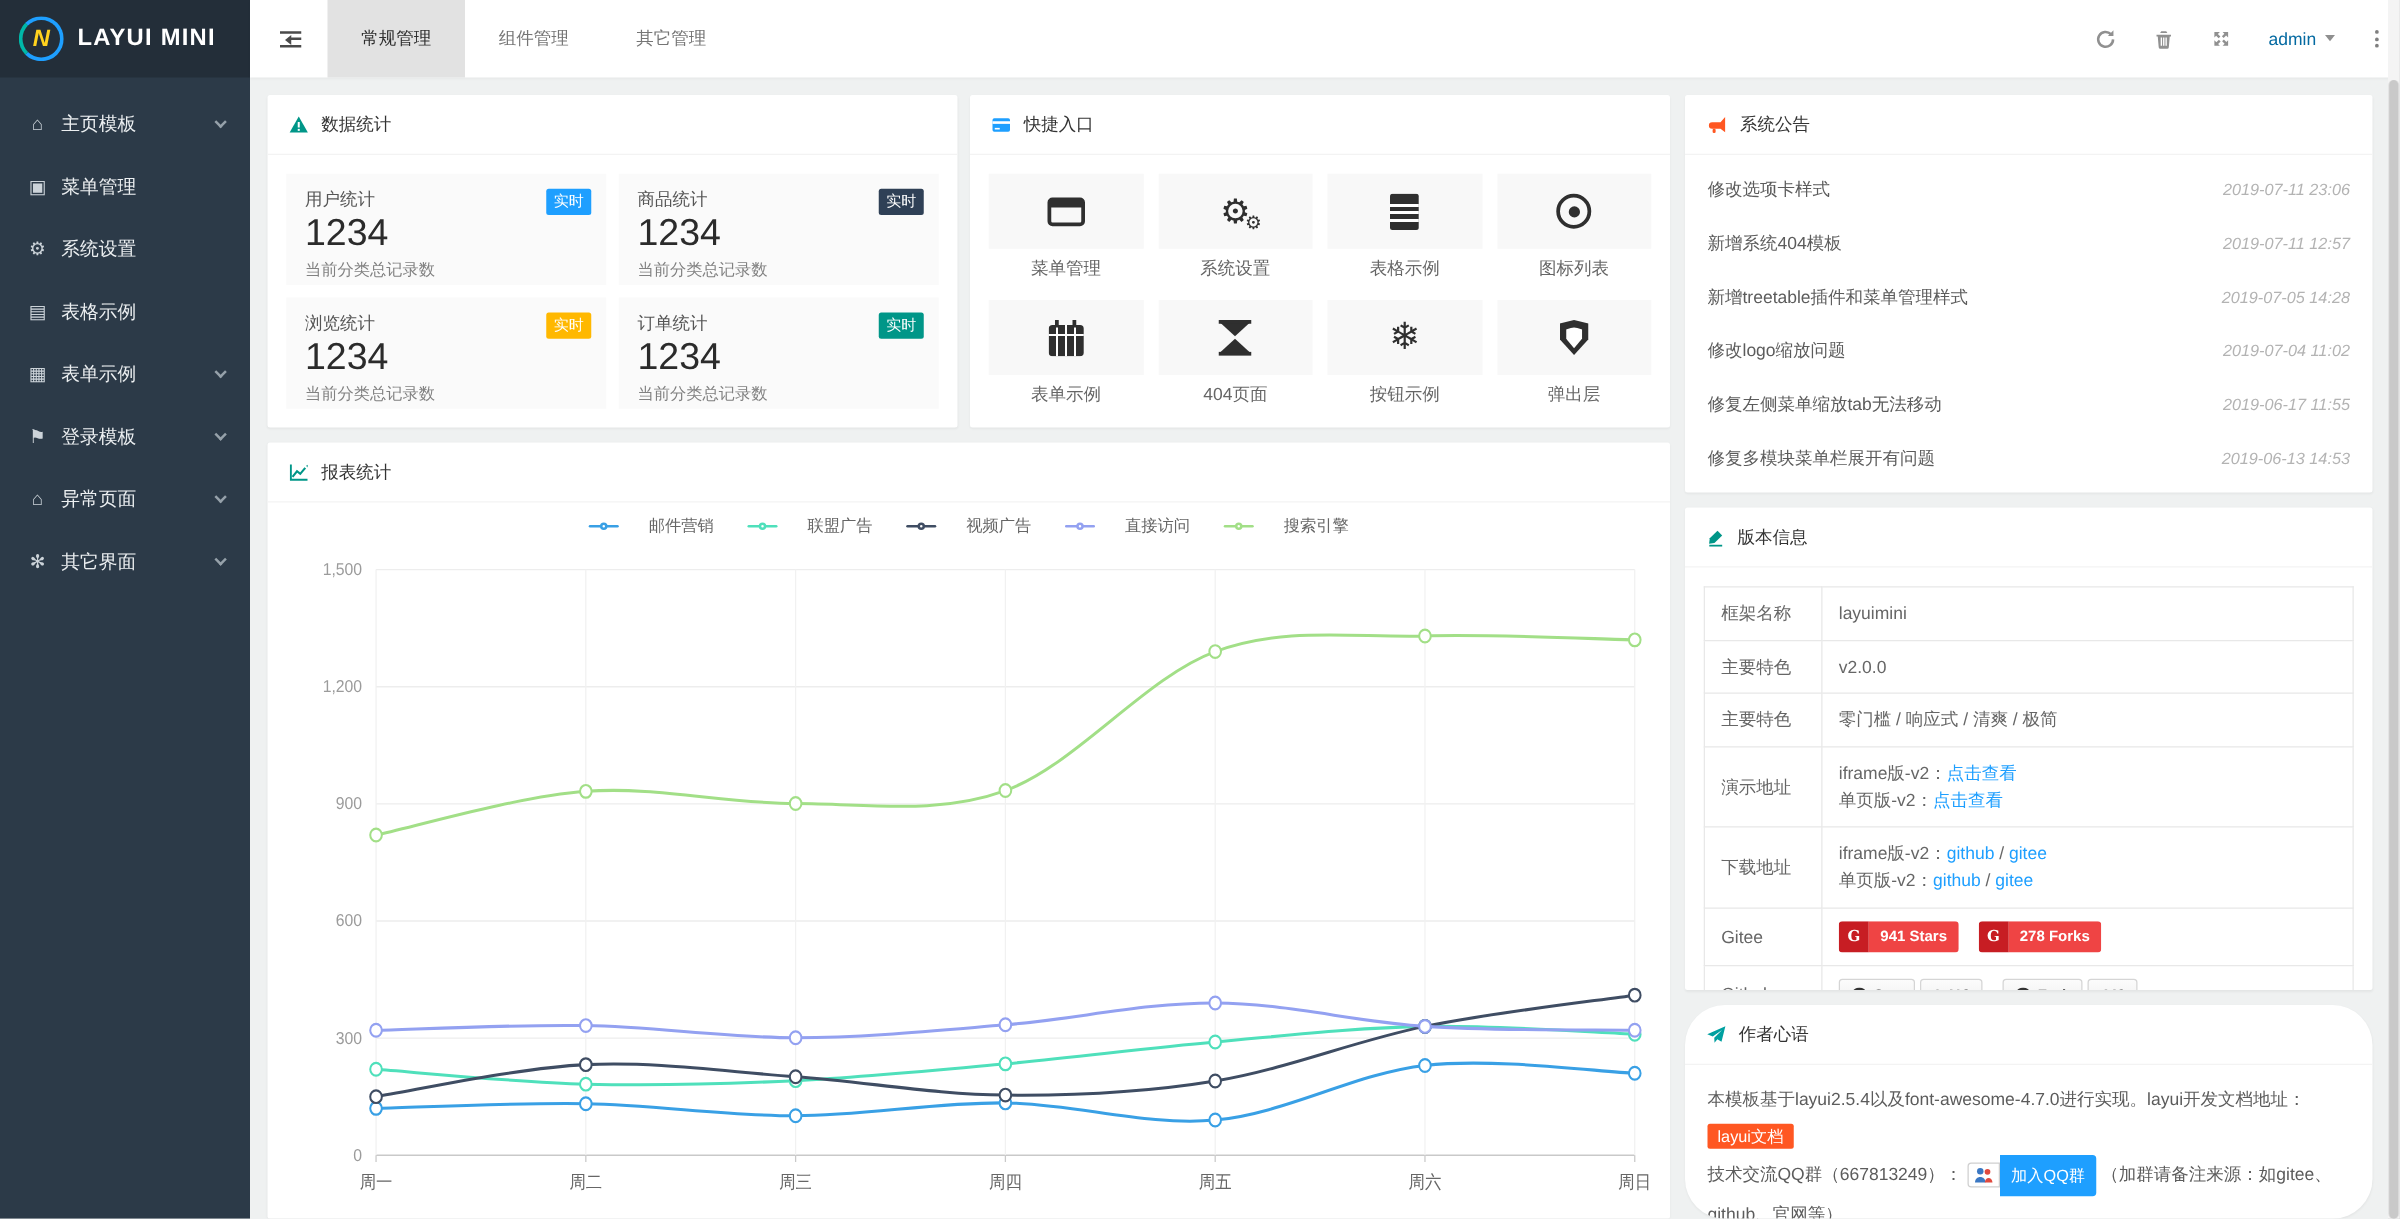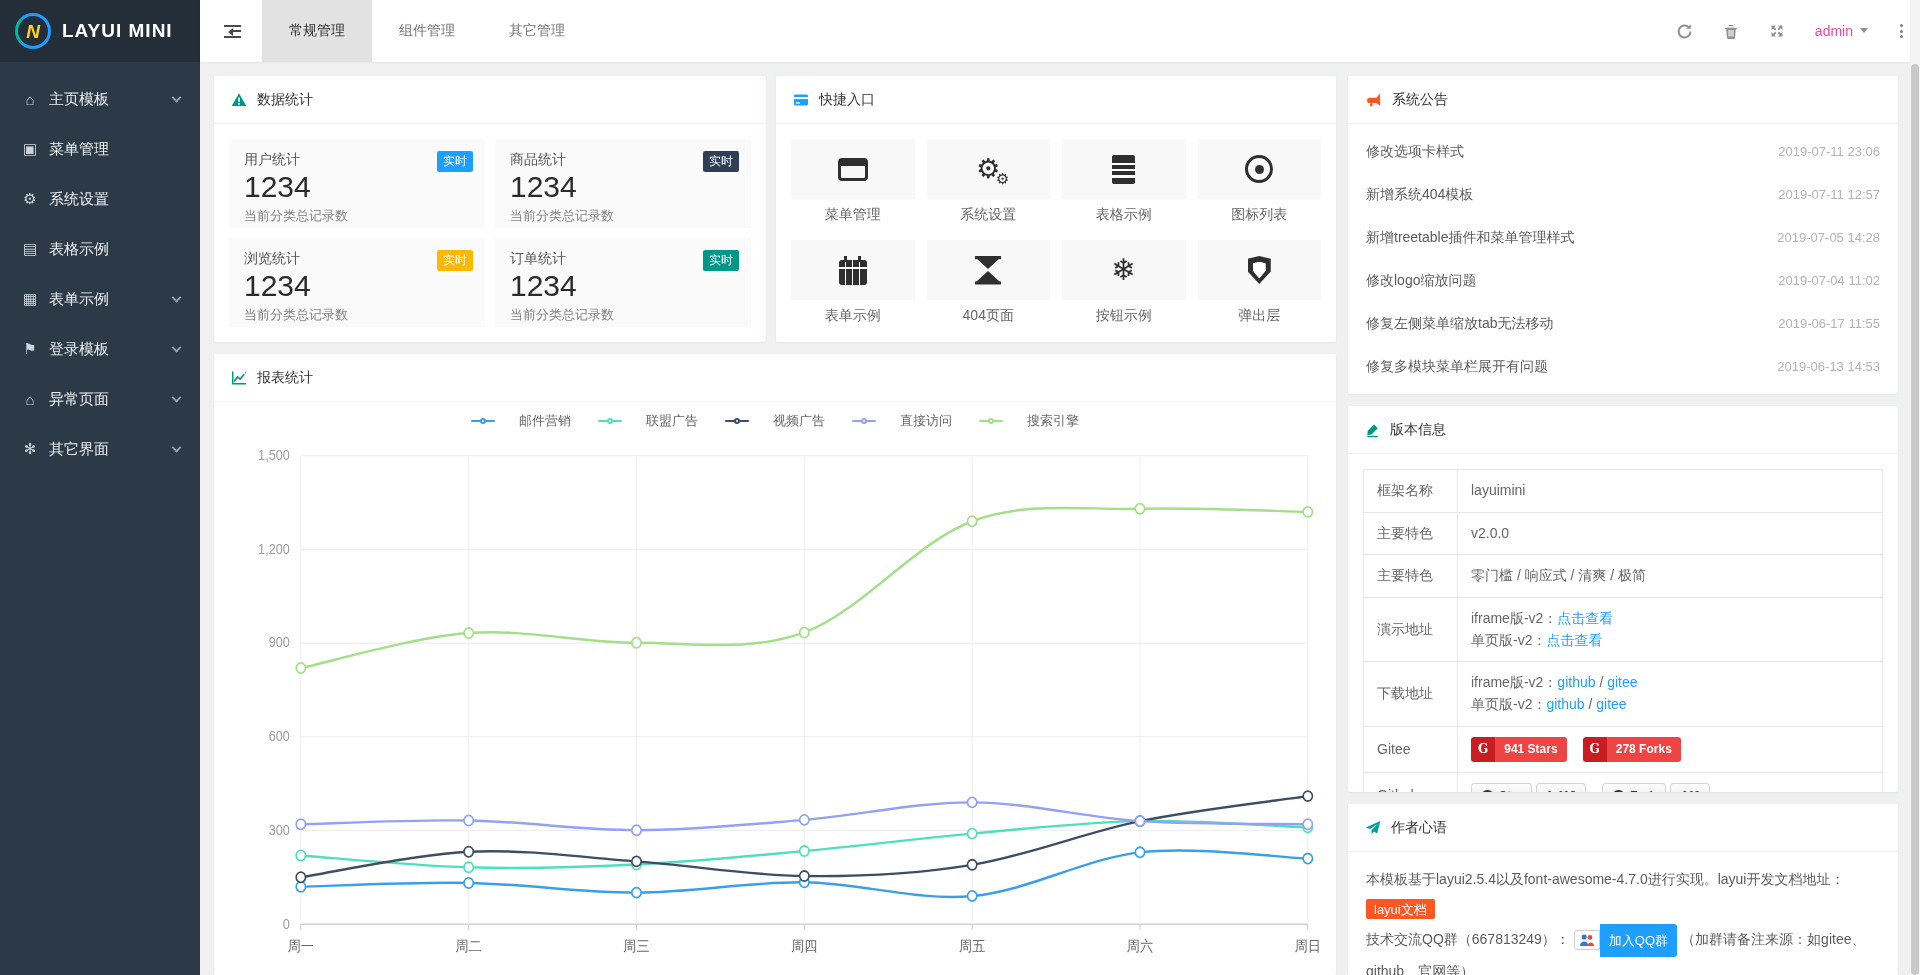--- a/index.html
+++ b/index.html
@@ -28,21 +28,21 @@
   .i-shrink i { position:absolute; right:0; height:2px; background:#4a4a4a; display:block; }
   .i-shrink i:nth-child(1){ top:0; width:17px; }
   .i-shrink i:nth-child(2){ top:5.5px; width:10px; }
   .i-shrink i:nth-child(3){ bottom:0; width:17px; }
   .i-shrink::before { content:""; position:absolute; left:0; top:3px; border:4px solid transparent; border-right:5px solid #4a4a4a; }
   .tabs { display:flex; height:100%; margin-left:8px; }
   .tab { padding:0 27px; display:flex; align-items:center; font-size:14px; color:#757575; cursor:pointer; white-space:nowrap; }
   .tab.active { background:#e2e2e2; color:#2f2f2f; }
   .header-right { margin-left:auto; display:flex; align-items:center; gap:30px; }
   .hicon { cursor:pointer; display:flex; align-items:center; }
-  .user { font-size:14px; color:#ec4899; display:flex; gap:7px; cursor:pointer; }
+  .user { font-size:14px; color:#0369a1; display:flex; gap:7px; cursor:pointer; }
   .caret { border:4px solid transparent; border-top:5px solid #8f8f8f; margin-top:5px; }
   .kebab { display:flex; flex-direction:column; gap:2.5px; cursor:pointer; padding:2px; }
   .kebab i { width:3px; height:3px; background:#7f7f7f; border-radius:50%; }
 
   
   .content { flex:1; display:flex; gap:12px; padding:14px 22px 0 14px; overflow:hidden; }
   .col-left { width:1122px; flex-shrink:0; display:flex; flex-direction:column; gap:12px; }
   .col-right { flex:1; display:flex; flex-direction:column; gap:12px; min-width:0; }
   .panel { background:#fff; border-radius:2px; box-shadow:0 1px 2px rgba(0,0,0,.05); overflow:hidden; }
   .panel-head { height:48px; display:flex; align-items:center; gap:10px; padding:0 17px; border-bottom:1px solid #f3f3f3; font-size:14px; color:#333; flex-shrink:0; }
@@ -92,37 +92,37 @@
   .legend-item { display:flex; align-items:center; gap:24px; font-size:13px; color:#666; cursor:pointer; }
   .lg-line { position:relative; width:24px; height:2.5px; display:inline-block; border-radius:2px; }
   .lg-dot { position:absolute; left:50%; top:50%; transform:translate(-50%,-50%); width:6px; height:6px; border:2px solid; border-radius:50%; background:#fff; }
   .chart-wrap { flex:1; padding:4px 10px 0; }
 
   
   .panel-notice { height:318px; }
   .notice-list { padding:6px 18px; }
   .notice-row { display:flex; justify-content:space-between; align-items:center; padding:12.5px 0; }
   .notice-text { font-size:14px; color:#5c5c5c; white-space:nowrap; overflow:hidden; text-overflow:ellipsis; }
-  .notice-date { font-size:13px; color:#b3b3b3; white-space:nowrap; margin-left:0; }
+  .notice-date { font-size:13px; color:#b3b3b3; white-space:nowrap; margin-left:0;font-style:italic; }
 
   
   .panel-version { height:386px; }
   .vtable { width:calc(100% - 0px); border-collapse:collapse; }
   .vtable td { border:1px solid #e8e8e8; padding:10px 13px; font-size:14px; color:#666; line-height:1.55; }
   .vtable td.lbl { width:94px; }
   a.link { color:#1e9fff; text-decoration:none; cursor:pointer; }
   .gbadge { display:inline-flex; border-radius:3px; overflow:hidden; font-size:12px; font-weight:bold; color:#fff; margin-right:12px; vertical-align:middle; cursor:pointer; }
   .gbadge .g { background:#c71d23; padding:3.5px 7px; font-family:"DejaVu Serif",serif; }
   .gbadge .t { background:#ef4444; padding:3.5px 9px; }
   .ghgroup { display:inline-flex; margin-right:12px; vertical-align:middle; }
   .ghbtn { display:inline-flex; align-items:center; gap:5px; background:linear-gradient(#fcfcfc,#ececec); border:1px solid #d5d5d5; border-radius:3px; padding:2.5px 9px; font-size:12px; font-weight:bold; color:#333; cursor:pointer; }
   .ghcount { margin-left:4px; }
 
   
-  .panel-author { flex:1; min-height:0; }
+  .panel-author { flex:1; min-height:0;border-radius:32px; }
   .author-body { padding:13px 18px; font-size:14px; color:#5c5c5c; line-height:2.1; }
   .doc-badge { background:#ff5722; color:#fff; padding:2.5px 8px; border-radius:2px; font-size:13px; cursor:pointer; }
   .qq-btn { display:inline-flex; align-items:center; gap:0; vertical-align:middle; margin:0 4px; cursor:pointer; }
   .qq-ico { background:#fff; border:1px solid #cfcfcf; border-radius:3px 0 0 3px; padding:2px 4px; display:inline-flex; }
   .qq-label { background:#1e9fff; color:#fff; font-size:13px; padding:3px 9px; border-radius:0 3px 3px 0; }
 
   
   .scrollbar { position:fixed; right:0; top:0; bottom:0; width:10px; background:#f4f4f4; }
   .scroll-thumb { position:absolute; right:1px; top:64px; bottom:0; width:8px; background:#c9c9c9; border-radius:4px; cursor:pointer; }
 </style>

